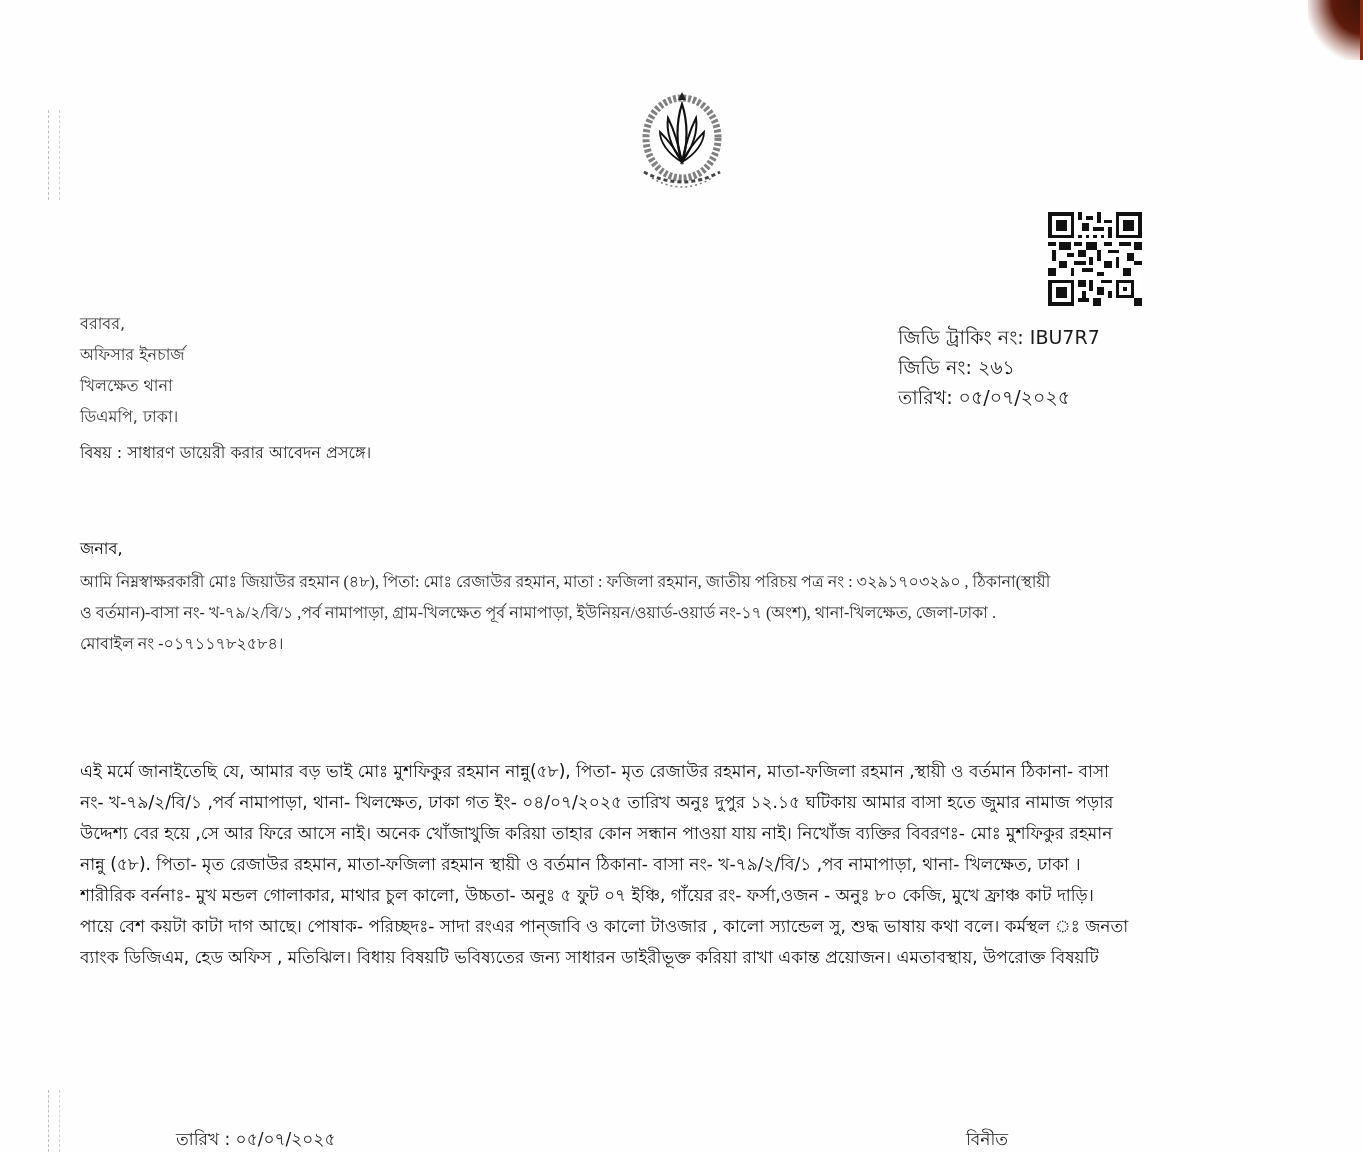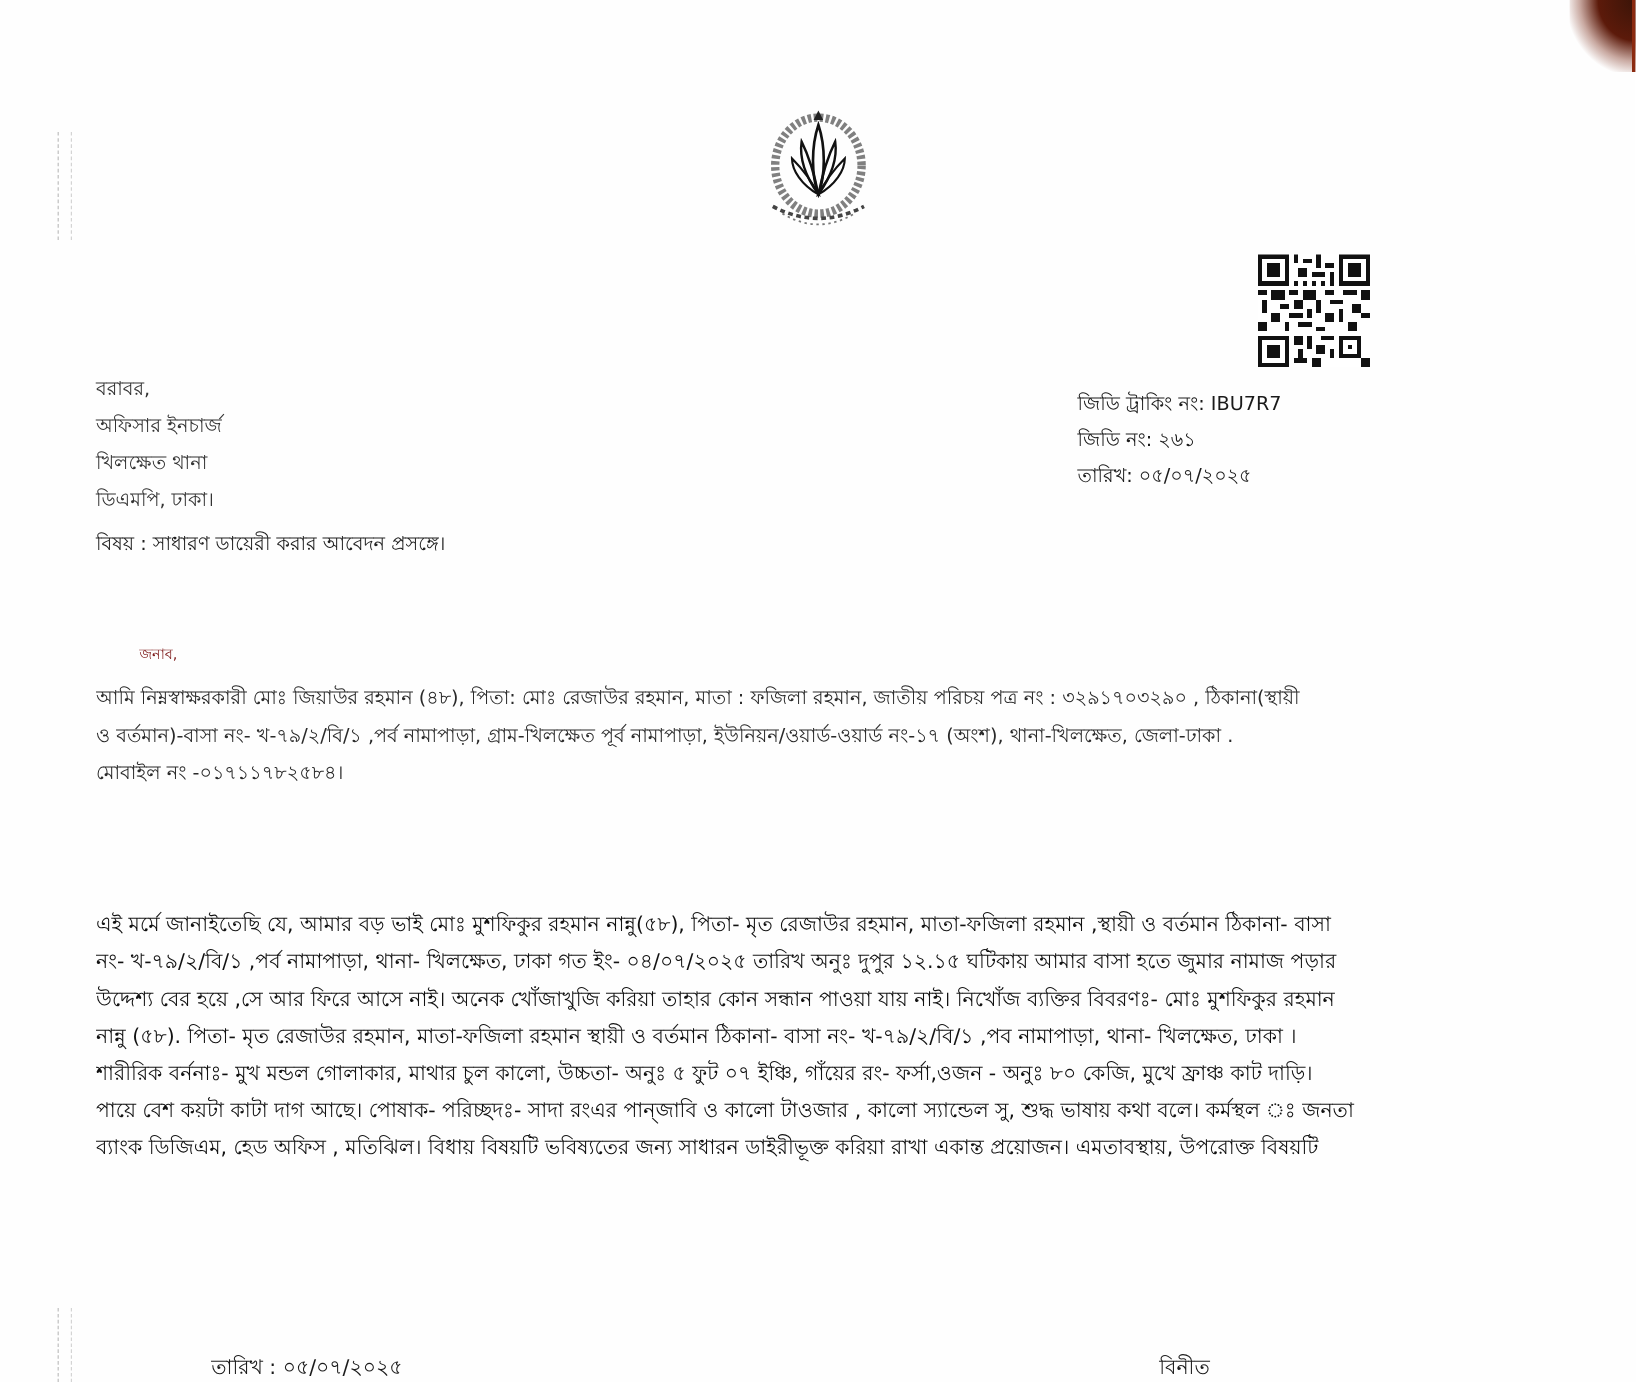--- a/index.html
+++ b/index.html
@@ -19,34 +19,34 @@
     }
     .left-marks {
       position: absolute; left: 48px; top: 110px; width: 10px; height: 90px;
       border-left: 1px dashed #bfbfbf; border-right: 1px dashed #d4d4d4;
     }
     .left-marks.bottom { top: 1090px; height: 62px; }
 
     .emblem { position: absolute; left: 632px; top: 86px; width: 100px; height: 112px; }
     .qr { position: absolute; left: 1048px; top: 212px; width: 94px; height: 94px; }
 
-    .meta { position: absolute; left: 898px; top: 322px; font-size: 16px; line-height: 30px; }
+    .meta { position: absolute; left: 898px; top: 322px; font-size: 19px; line-height: 30px; }
     .meta div { white-space: nowrap; }
 
     .addr { position: absolute; left: 80px; top: 308px; font-size: 16px; line-height: 31px; color: #333; }
     .addr div { white-space: nowrap; }
 
     .subject { position: absolute; left: 80px; top: 440px; font-size: 16px; color: #222; white-space: nowrap; }
-    .salute { position: absolute; left: 80px; top: 536px; font-size: 12px; color: #7f1d1d; margin-left: 36px; }
+    .salute { position: absolute; left: 80px; top: 536px; font-size: 16px; color: #000000; }
 
     .intro {
       position: absolute; left: 80px; top: 566px; width: 1208px;
       font-size: 16px; line-height: 31px; color: #2a2a2a; text-align: justify;
     }
-    .intro span { display: block; white-space: nowrap; overflow: hidden; }
+    .intro span { display: block; white-space: nowrap; overflow: hidden; font-family: Liberation Serif, serif; }
 
     .body-text {
       position: absolute; left: 80px; top: 756px; width: 1208px;
       font-size: 17px; line-height: 31px; color: #111; text-align: justify;
     }
     .body-text span { display: block; white-space: nowrap; overflow: hidden; }
 
     .footer-date { position: absolute; left: 176px; top: 1126px; font-size: 17px; white-space: nowrap; }
     .footer-sign { position: absolute; left: 966px; top: 1126px; font-size: 17px; white-space: nowrap; }
   </style>

